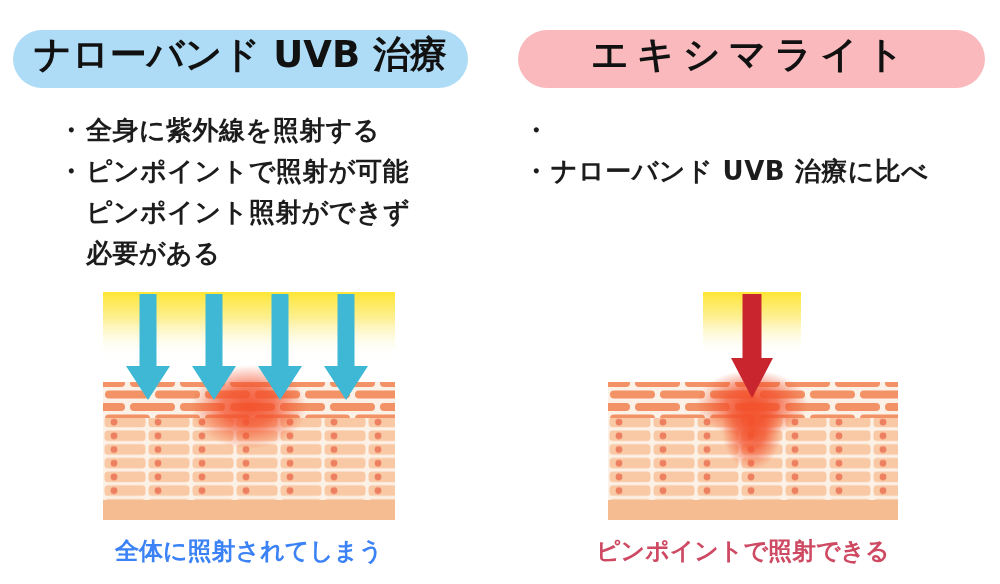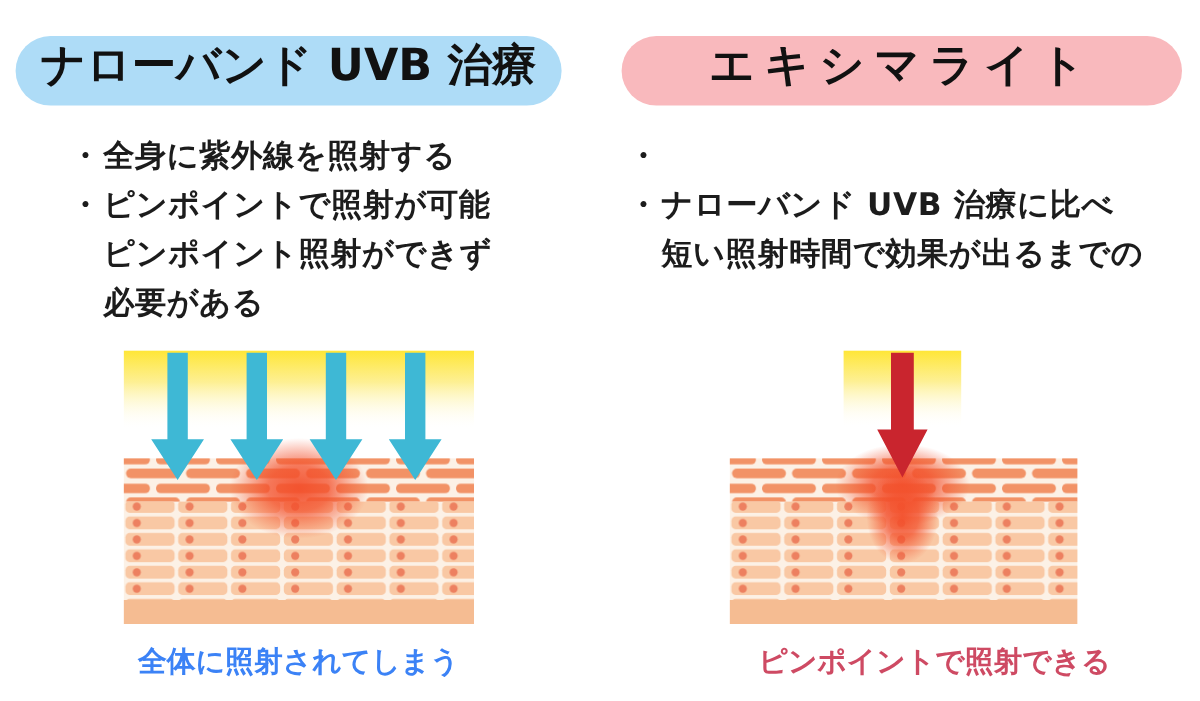--- a/index.html
+++ b/index.html
@@ -23,21 +23,21 @@
   .bullet-line{display:flex;}
   .marker{display:inline-block;width:28px;flex:0 0 28px;}
   .illu{position:absolute;top:292px;}
   .illu-left{left:103px;}
   .illu-right{left:608px;}
   .caption{
     position:absolute;top:535px;font-size:24px;font-weight:bold;
     text-align:center;white-space:nowrap;
   }
   .caption-left{left:103px;width:292px;color:#3b82f6;}
-  .caption-right{left:632px;width:290px;color:#ce4a63;}
+  .caption-right{left:596px;width:290px;color:#ce4a63;}
 </style>
 </head>
 <body>
 
 <div class="stage">
 
   <div class="pill pill-left">
     <span>ナローバンド UVB 治療</span>
   </div>
   <div class="pill pill-right">
@@ -66,21 +66,20 @@
   <div class="bullets bullets-right">
     <div class="bullet-line">
       <span class="marker">・</span>
     </div>
     <div class="bullet-line">
       <span class="marker">・</span>
       <span>ナローバンド UVB 治療に比べ</span>
     </div>
     <div class="bullet-line">
       <span class="marker"></span>
-      <span>短い照射時間で効果が出るまでの</span>
     </div>
   </div>
 
   <svg class="illu illu-left" width="292" height="228" viewBox="0 0 292 228">
     <defs>
       <linearGradient id="lightGrad" x1="0" y1="0" x2="0" y2="1">
         <stop offset="0" stop-color="#ffe636"></stop>
         <stop offset="0.38" stop-color="#fdef8e" stop-opacity="0.95"></stop>
         <stop offset="0.95" stop-color="#ffffff" stop-opacity="0"></stop>
       </linearGradient>

